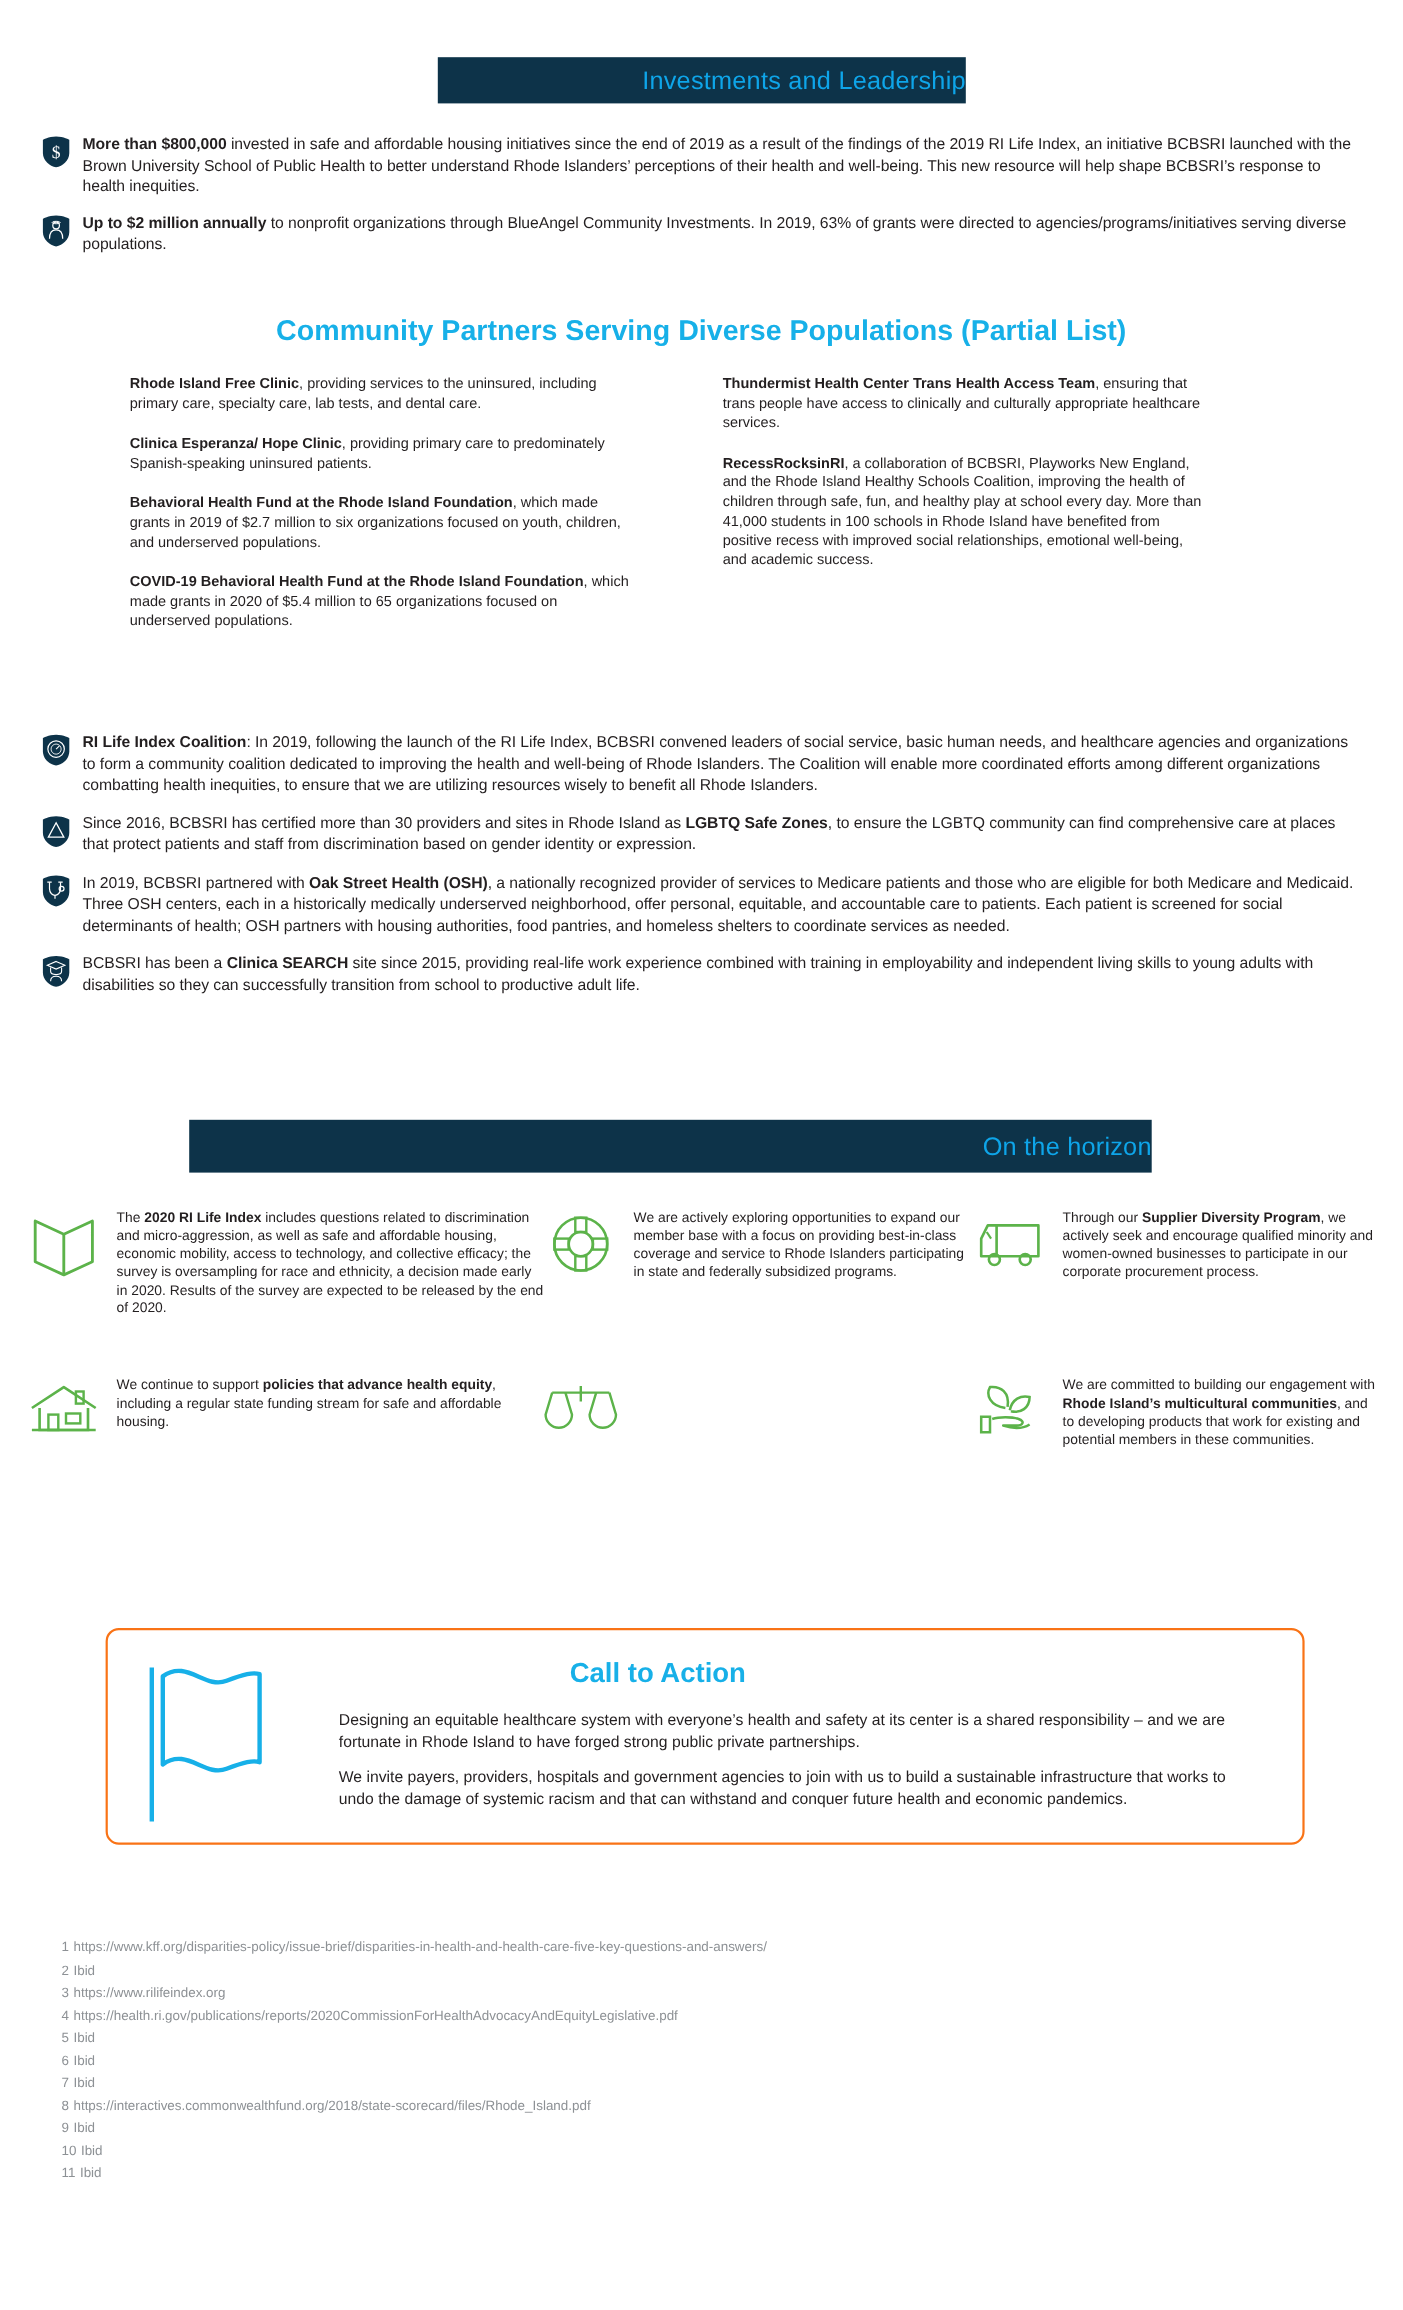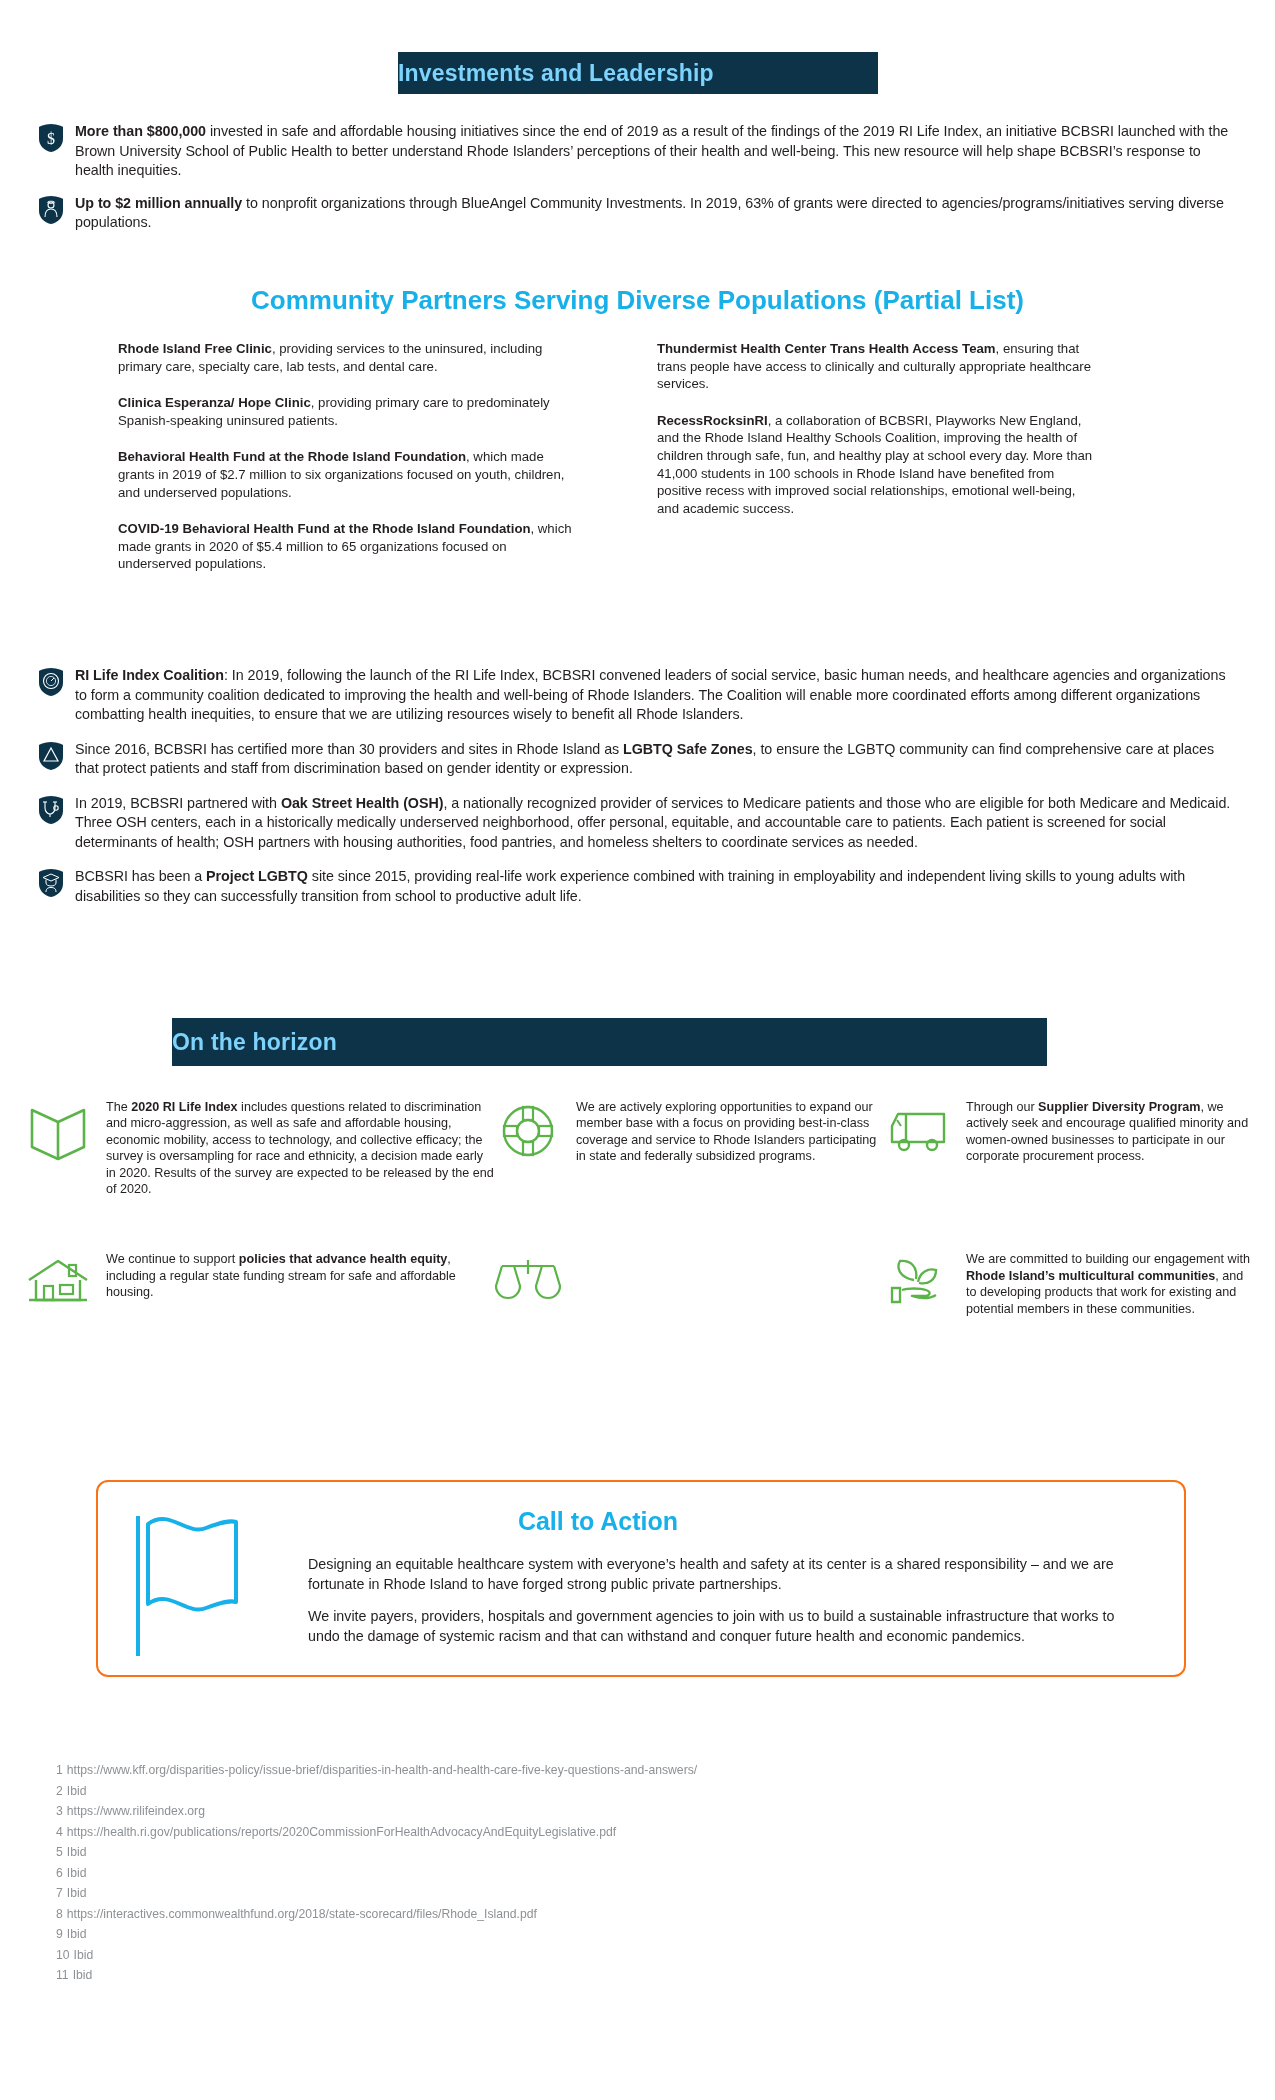--- a/index.html
+++ b/index.html
@@ -12,23 +12,23 @@
     color: #231f20;
     position: relative;
     overflow: hidden;
   }
 
   .page { position: relative; width: 1275px; height: 2100px; padding: 0; }
 
   
   .banner {
     background: #0d3349;
-    color: #7dd3fc;
-    text-align: left;
-    font-weight: bold;
+    color: #0ea5e9;
+    text-align: right;
+    font-weight: normal;
     letter-spacing: .2px;
   }
   .banner-investments {
     position: absolute;
     left: 398px; top: 52px;
     width: 480px; height: 42px;
     font-size: 23px;
     line-height: 42px;
   }
   .banner-horizon {
@@ -249,21 +249,21 @@
 
     <div class="bullet-row">
       <span class="bullet-icon">
         <svg width="30" height="30" viewBox="0 0 30 30">
           <path d="M15 1 C8 1 3 4 3 4 L3 16 C3 23 9 28 15 29 C21 28 27 23 27 16 L27 4 C27 4 22 1 15 1 Z" fill="#0d3349"></path>
           <path d="M15 6 L23 9.5 L15 13 L7 9.5 Z" fill="none" stroke="#ffffff" stroke-width="1"></path>
           <path d="M10 11.5 L10 15 C10 17 12.5 18 15 18 C17.5 18 20 17 20 15 L20 11.5" fill="none" stroke="#ffffff" stroke-width="1"></path>
           <path d="M10 24 C10 20.5 12 19.5 15 19.5 C18 19.5 20 20.5 20 24" fill="none" stroke="#ffffff" stroke-width="1"></path>
         </svg>
       </span>
-      <div class="bullet-text"><span>BCBSRI has been a </span><b>Project LGBTQ</b><span> site since 2015, providing real-life work experience combined with training in employability and independent living skills to young adults with disabilities so they can successfully transition from school to productive adult life.</span></div>
+      <div class="bullet-text"><span>BCBSRI has been a </span><b>Clinica SEARCH</b><span> site since 2015, providing real-life work experience combined with training in employability and independent living skills to young adults with disabilities so they can successfully transition from school to productive adult life.</span></div>
     </div>
 
   </div>
 
   <div class="banner banner-horizon">On the horizon</div>
 
   <div class="horizon-grid">
 
     <div class="horizon-row horizon-row-1">
 

